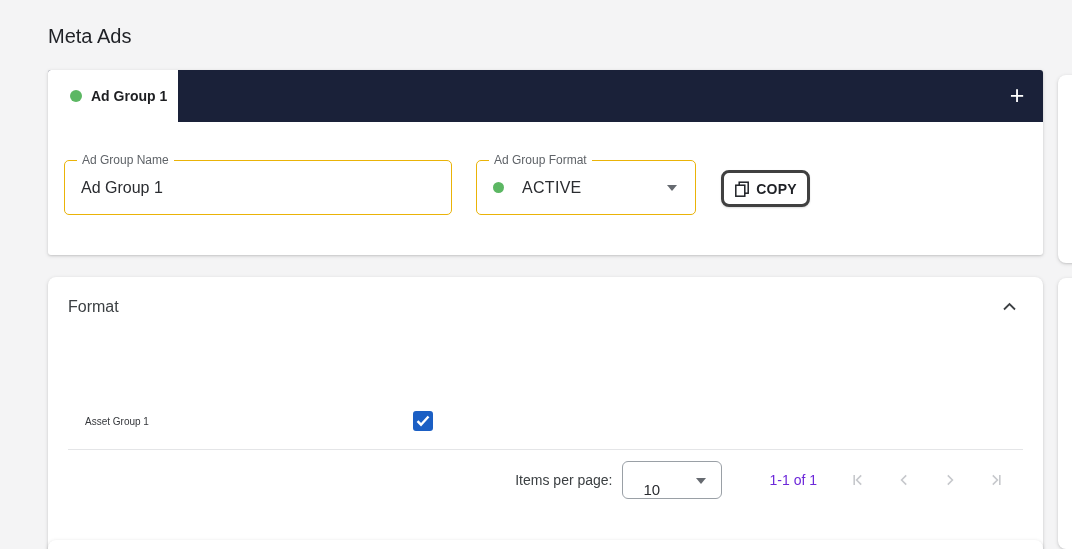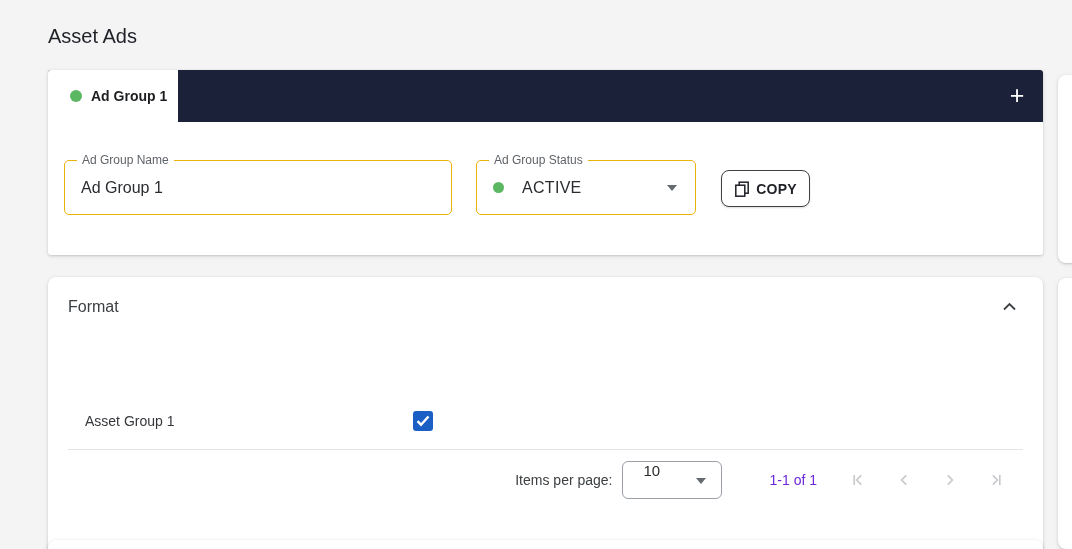--- a/index.html
+++ b/index.html
@@ -47,21 +47,21 @@
   }
   .field .value { font-size:16px; color:#2a2c30; margin-left:16px; }
   .field-status .status-dot { width:11px; height:11px; margin-left:16px; margin-right:10px; }
   .field-status .value { margin-left:8px; letter-spacing:.3px; }
   .caret-down {
     width:0; height:0; border-left:5px solid transparent; border-right:5px solid transparent;
     border-top:6px solid #666a70; position:absolute; right:18px; top:24px;
   }
   .copy-btn {
     position:absolute; left:673px; top:100px; width:89px; height:37px;
-    background:#fff; border:1px solid #404040; border-radius:8px;
+    background:#fff; border:3px solid #404040; border-radius:8px;
     box-shadow:0 1px 2px rgba(0,0,0,.14);
     display:flex; align-items:center; justify-content:center; gap:6px; cursor:pointer;
   }
   .copy-btn .lbl { font-size:14px; font-weight:700; color:#1f2126; letter-spacing:.2px; }
   
   .card2 { position:absolute; left:48px; top:277px; width:995px; height:299px; border-radius:8px; }
   .sec-header {
     position:absolute; left:0; right:0; top:0; height:60px;
     display:flex; align-items:center; justify-content:space-between;
     padding:0 26px 0 20px;
@@ -69,21 +69,21 @@
   .sec-title { font-size:16px; color:#3c4043; }
   .collapse-btn { cursor:pointer; display:flex; align-items:center; }
   .t-row { position:absolute; left:20px; right:20px; border-bottom:1px solid #e4e5e7; }
   .t-head { top:60px; height:55px; }
   .t-body { top:115px; height:58px; }
   .cell { position:absolute; top:50%; transform:translateY(-50%); white-space:nowrap; }
   .c1 { left:17px; }
   .c2 { left:340px; }
   .c3 { left:715px; }
   .th { font-size:14px; font-weight:700; color:#1f2126; display:flex; align-items:center; }
-  .td { font-size:14px; color:#35373b; }
+  .td { font-size:10px; color:#35373b; }
   .help-icon {
     width:17px; height:17px; border-radius:50%; background:#c8cace; color:#fff;
     font-size:11px; font-weight:700; display:inline-flex; align-items:center; justify-content:center;
     margin-left:7px; cursor:pointer;
   }
   .checkbox {
     position:absolute; left:345px; top:50%; transform:translateY(-50%);
     width:20px; height:20px; border-radius:3px; border:2px solid #6f7378;
     background:#fff; cursor:pointer; display:flex; align-items:center; justify-content:center;
   }
@@ -91,55 +91,55 @@
   .checkbox.checked { background:#1b5fc4; border-color:#1b5fc4; }
   .checkbox.checked .check { display:block; }
   
   .paginator {
     position:absolute; left:0; right:0; top:173px; height:60px;
     display:flex; align-items:center; justify-content:flex-end; padding-right:35px;
   }
   .ipp-label { font-size:14px; color:#3c4043; margin-right:9px; }
   .page-size {
     position:relative; width:100px; height:38px; border:1px solid #9aa0a6; border-radius:6px;
-    display:flex; align-items:flex-start; margin-right:48px; cursor:pointer; background:#fff;
+    display:flex; align-items:flex-end; margin-right:48px; cursor:pointer; background:#fff;
   }
   .page-size .value { font-size:15px; color:#2a2c30; margin-left:21px; }
   .page-size .caret-down { right:15px; top:16px; }
   .range-label { font-size:14px; color:#6d28d9; margin-right:29px; }
   .pg-btn { width:24px; height:24px; display:flex; align-items:center; justify-content:center; cursor:pointer; }
   .pg-btn + .pg-btn { margin-left:22px; }
   
   .card-bottom-sliver { position:absolute; left:48px; top:540px; width:995px; height:20px; border-radius:8px 8px 0 0; }
   .edge-sliver1 { position:absolute; left:1058px; top:75px; width:20px; height:188px; border-radius:8px 0 0 8px; }
   .edge-sliver2 { position:absolute; left:1058px; top:278px; width:20px; height:271px; border-radius:8px 0 0 8px; }
 </style>
 </head>
 <body>
 
-<div class="page-title">Asset Ads</div>
+<div class="page-title">Meta Ads</div>
 
 <div class="card card1">
   <div class="tabbar">
     <div class="tab-active">
       <span class="status-dot"></span>
       <span class="tab-label">Ad Group 1</span>
     </div>
     <div class="add-tab">
       <span>+</span>
     </div>
   </div>
 
   <div class="field field-name">
     <span class="float-label">Ad Group Name</span>
     <span class="value">Ad Group 1</span>
   </div>
 
   <div class="field field-status">
-    <span class="float-label">Ad Group Status</span>
+    <span class="float-label">Ad Group Format</span>
     <span class="status-dot"></span>
     <span class="value">ACTIVE</span>
     <span class="caret-down"></span>
   </div>
 
   <div class="copy-btn">
     <svg width="16" height="16" viewBox="0 0 16 16">
       <rect x="5.2" y="1.2" width="9" height="11" fill="none" stroke="#1f2126" stroke-width="1.5"></rect>
       <rect x="1.8" y="4.2" width="9" height="11" fill="#ffffff" stroke="#1f2126" stroke-width="1.5"></rect>
     </svg>

